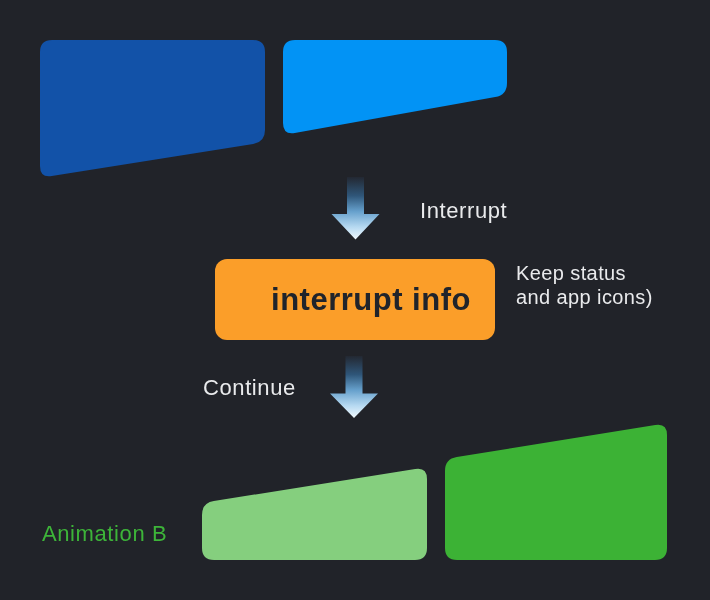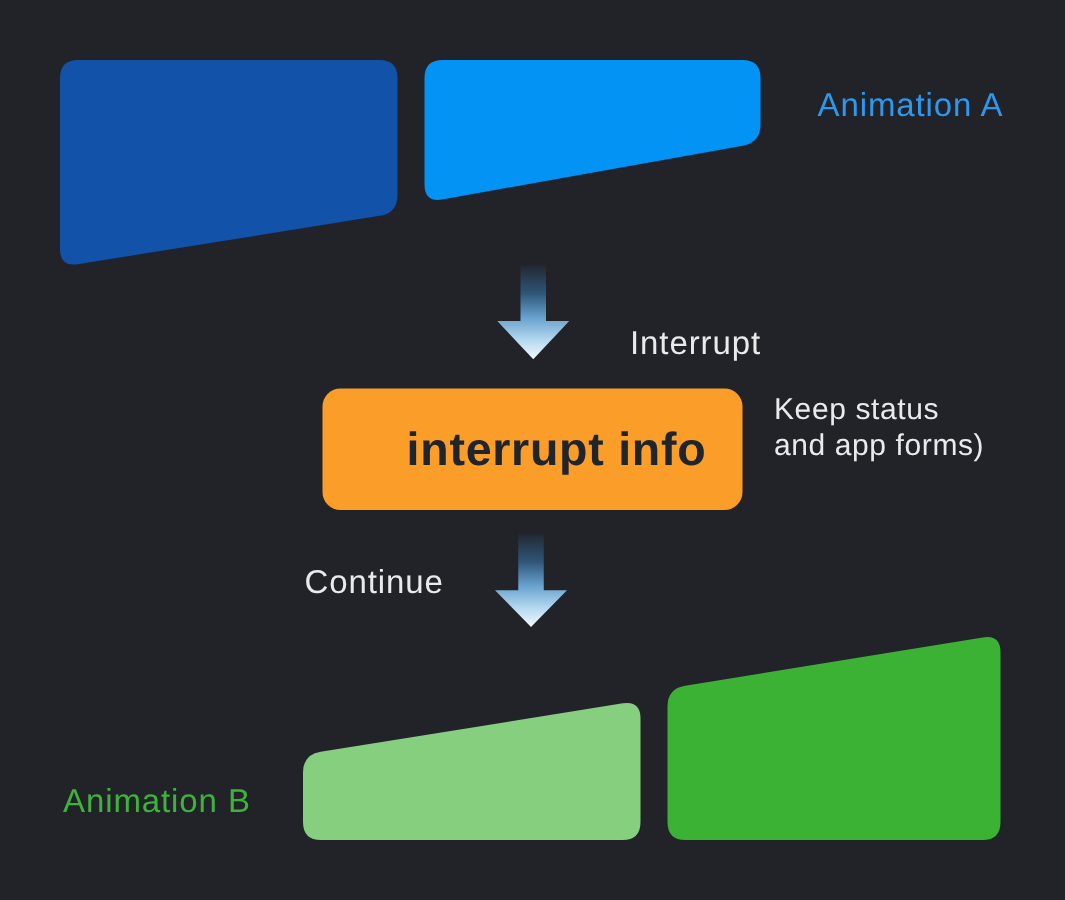--- a/index.html
+++ b/index.html
@@ -64,28 +64,27 @@
     <path fill="url(#arrowGrad)" d="M 347,177 L 364,177 L 364,214 L 379.5,214 L 355.5,239.5 L 331.5,214 L 347,214 Z"></path>
 
     <rect x="215" y="259" width="280" height="81" rx="12" fill="#fb9e29"></rect>
 
     <path fill="url(#arrowGrad)" d="M 345.5,356 L 362.5,356 L 362.5,393.5 L 378,393.5 L 354,418 L 330,393.5 L 345.5,393.5 Z"></path>
 
     <path d="M 213.8,501.1 L 415.2,468.9 Q 427,467 427,479 L 427,548 Q 427,560 415,560 L 214,560 Q 202,560 202,548 L 202,515 Q 202,503 213.8,501.1 Z" fill="#85cf7e"></path>
     <path d="M 456.8,457.1 L 655.2,425 Q 667,423 667,435 L 667,548 Q 667,560 655,560 L 457,560 Q 445,560 445,548 L 445,471 Q 445,459 456.8,457.1 Z" fill="#3cb235"></path>
   </svg>
 
-  <div class="label" style="left: 545px; top: 57px; color: rgb(46, 151, 238);">Animation A</div>
 
-  <div class="label" style="left: 420px; top: 198px; color: rgb(233, 234, 236); margin-top: 18px;">Interrupt</div>
+  <div class="label" style="left: 420px; top: 198px; color: rgb(233, 234, 236);">Interrupt</div>
 
   <div class="box-label" style="color: rgb(32, 36, 43);">interrupt info</div>
 
   <div class="note" style="color: rgb(233, 234, 236);">
     <span>Keep status</span>
-    <span>and app forms)</span>
+    <span>and app icons)</span>
   </div>
 
   <div class="label" style="left: 42px; top: 521px; color: rgb(61, 180, 57);">Animation B</div>
 
   <div class="label" style="left: 203px; top: 375px; color: rgb(233, 234, 236);">Continue</div>
 
 </div>
 
 </body></html>

